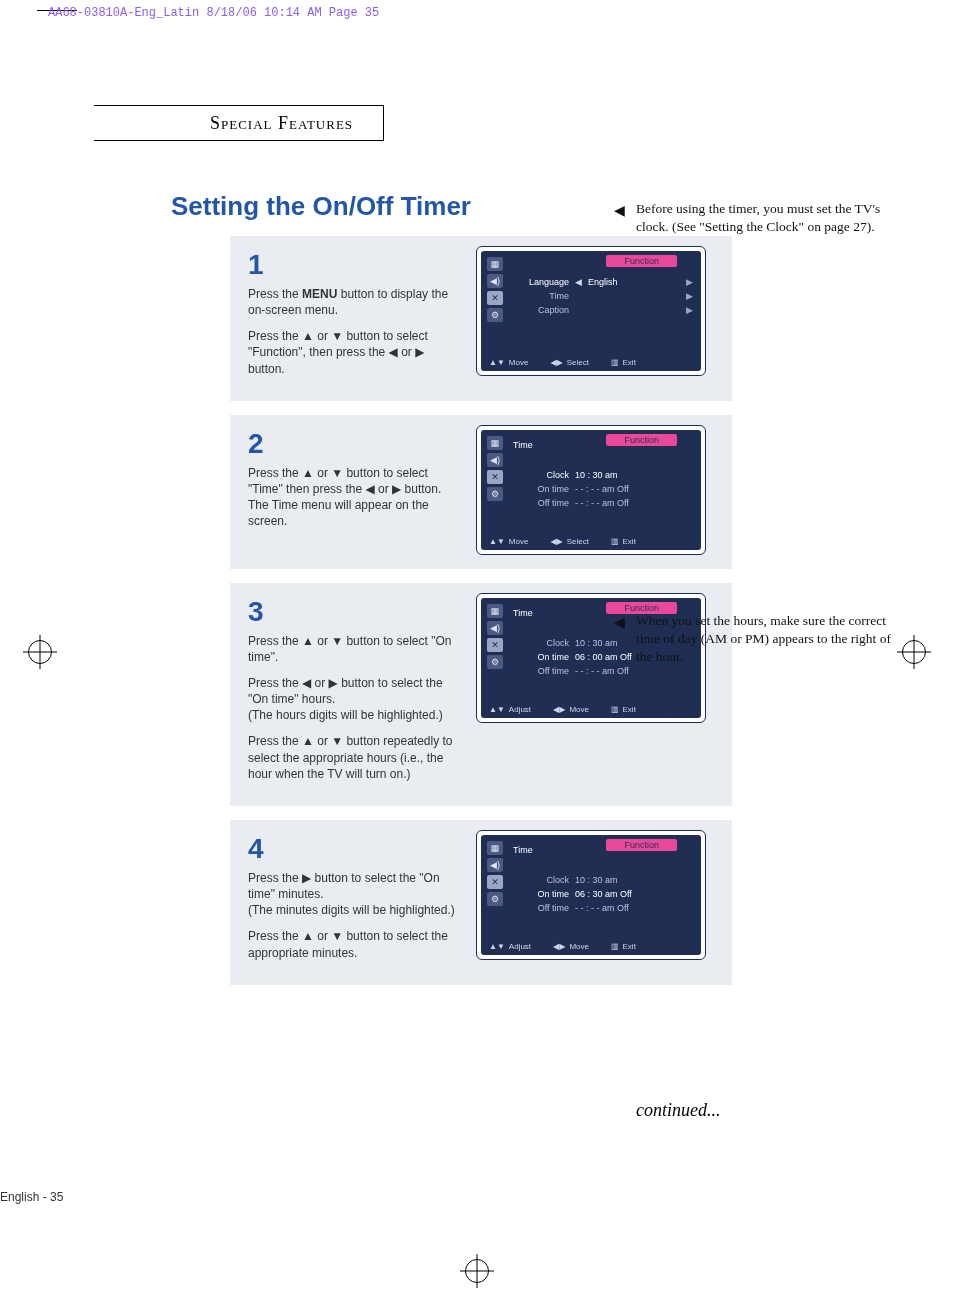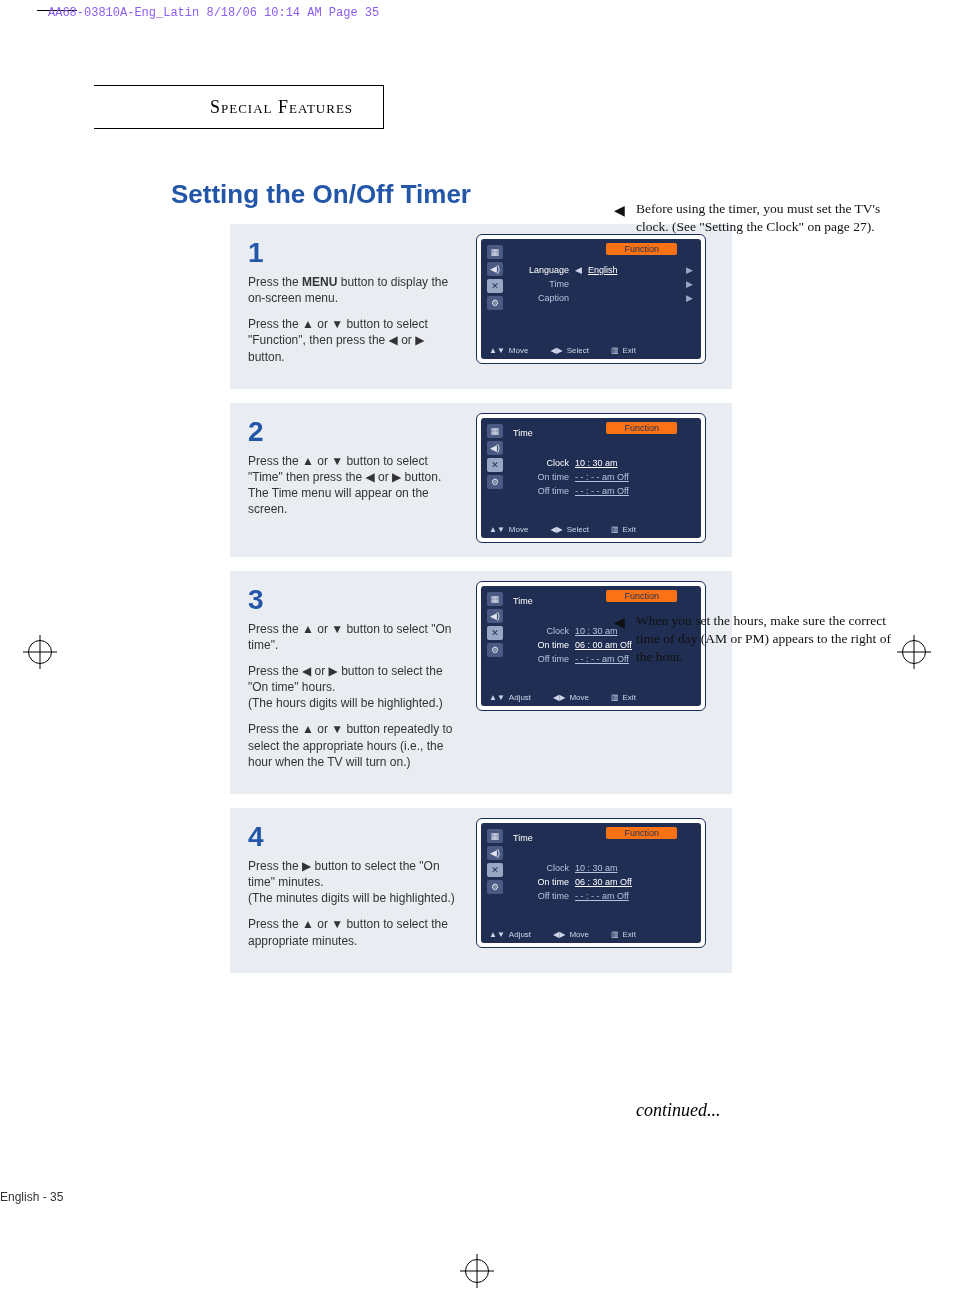--- a/index.html
+++ b/index.html
@@ -38,30 +38,31 @@
 
   .page {
     position: absolute;
     left: 100px;
     top: 85px;
     width: 780px;
   }
   .chapter-bar {
     border: 1px solid #000;
     border-left: none;
-    height: 44px;
+    height: 36px;
     width: 290px;
     margin-left: -6px;
     display: flex;
     align-items: center;
     padding-left: 116px;
     font-variant: small-caps;
     font-family: Georgia, 'Times New Roman', serif;
     font-size: 18px;
     letter-spacing: 1px;
+    margin-top: 20px;
   }
   .title {
     margin-top: 50px;
     margin-left: 71px;
     font-size: 26px;
     font-weight: bold;
     color: #2356a8;
     font-family: Arial, Helvetica, sans-serif;
   }
   .steps {
@@ -104,21 +105,21 @@
     color: #e6e8f0;
     font-size: 9px;
     padding: 6px 8px 4px 8px;
     min-height: 120px;
     position: relative;
   }
   .osd-title-pill {
     position: absolute;
     right: 24px;
     top: 4px;
-    background: #f97316;
+    background: #ec4899;
     color: #1f2e52;
     font-size: 9px;
     padding: 1px 18px;
     border-radius: 2px;
   }
   .osd-icons {
     position: absolute;
     left: 6px;
     top: 6px;
     width: 18px;
@@ -134,21 +135,21 @@
     line-height: 14px;
   }
   .osd-icon.active { background: #9aa7c4; color:#1f2e52; }
   .osd-body {
     margin-left: 24px;
     margin-top: 18px;
   }
   .osd-row { display: flex; gap: 6px; align-items: center; height: 14px; }
   .osd-row .lbl { width: 56px; color: #b9c2dd; text-align: right; }
   .osd-row .lbl.bright { color: #fff; }
-  .osd-row .val { flex: 1; color: #b9c2dd; text-decoration: underline; }
+  .osd-row .val { flex: 1; color: #b9c2dd; }
   .osd-row .val.bright { color: #fff; }
   .osd-row .sel-arrow { color: #cfd6ea; }
   .osd-row .caret { color: #9aa7c4; margin-left: auto; }
   .osd-sub { color:#fff; font-size:9px; margin-left:24px; margin-top:4px; }
   .osd-help {
     position: absolute;
     left: 8px; right: 8px; bottom: 4px;
     display: flex;
     gap: 22px;
     font-size: 8px;

